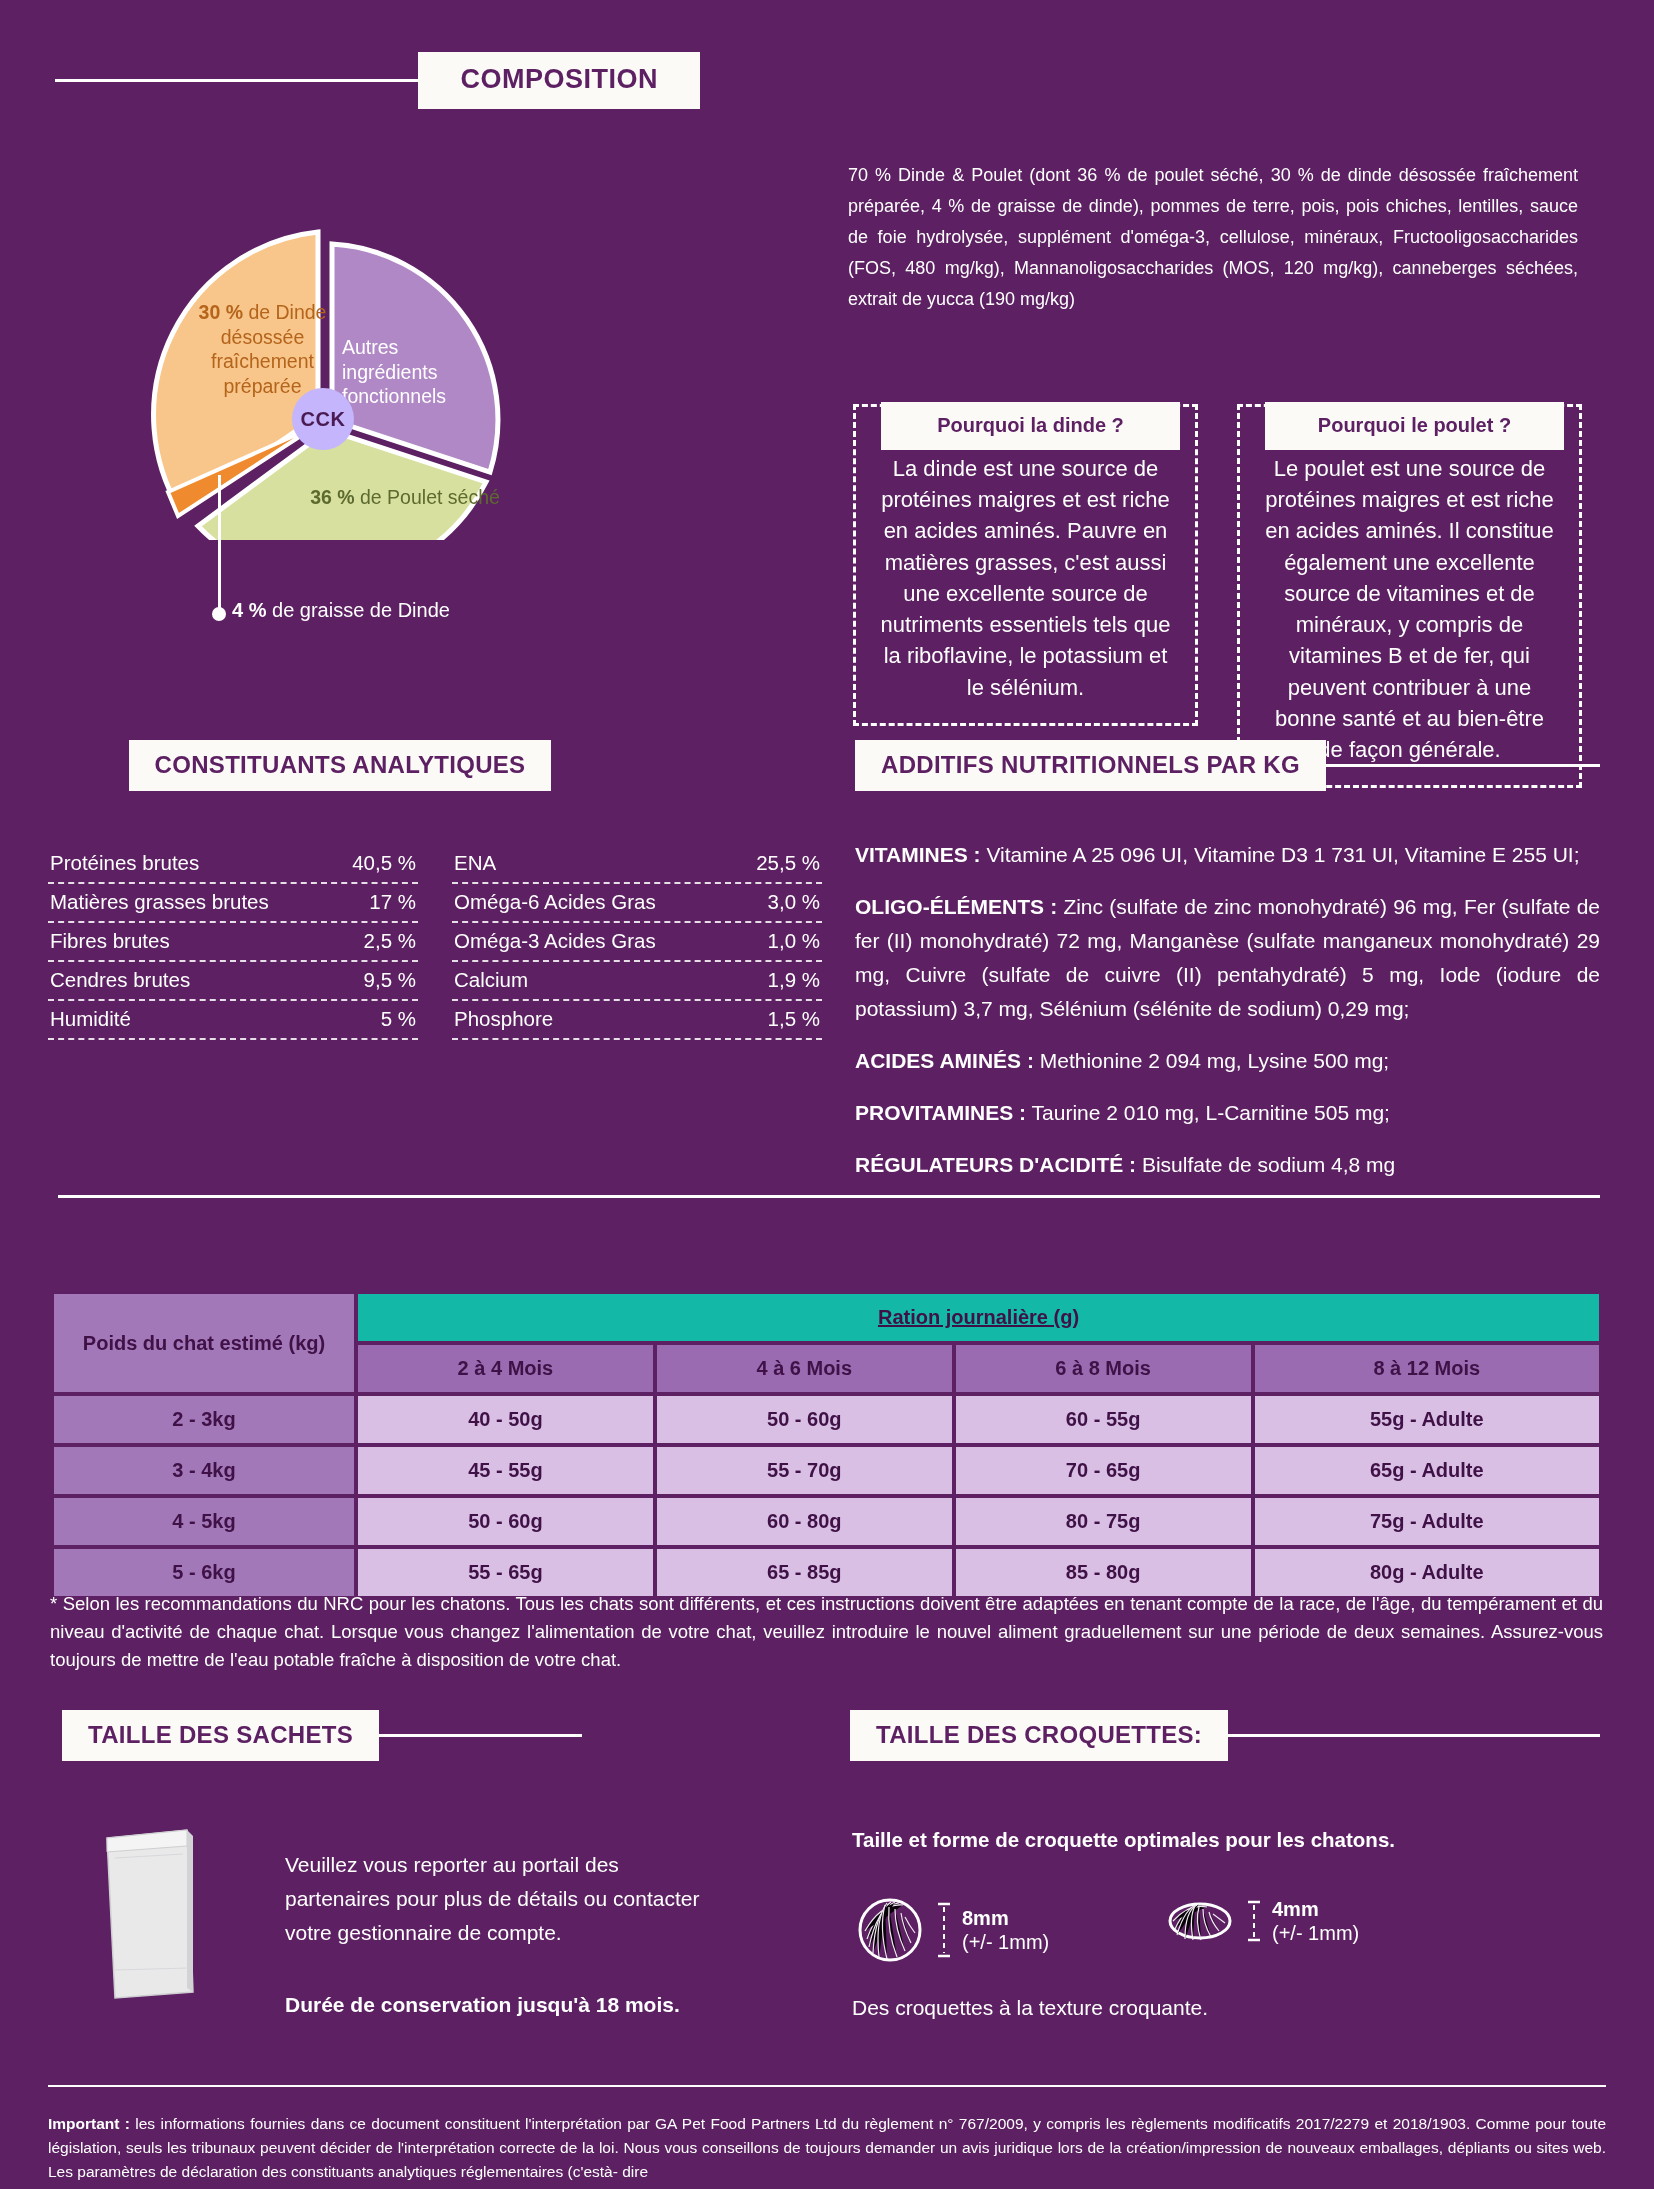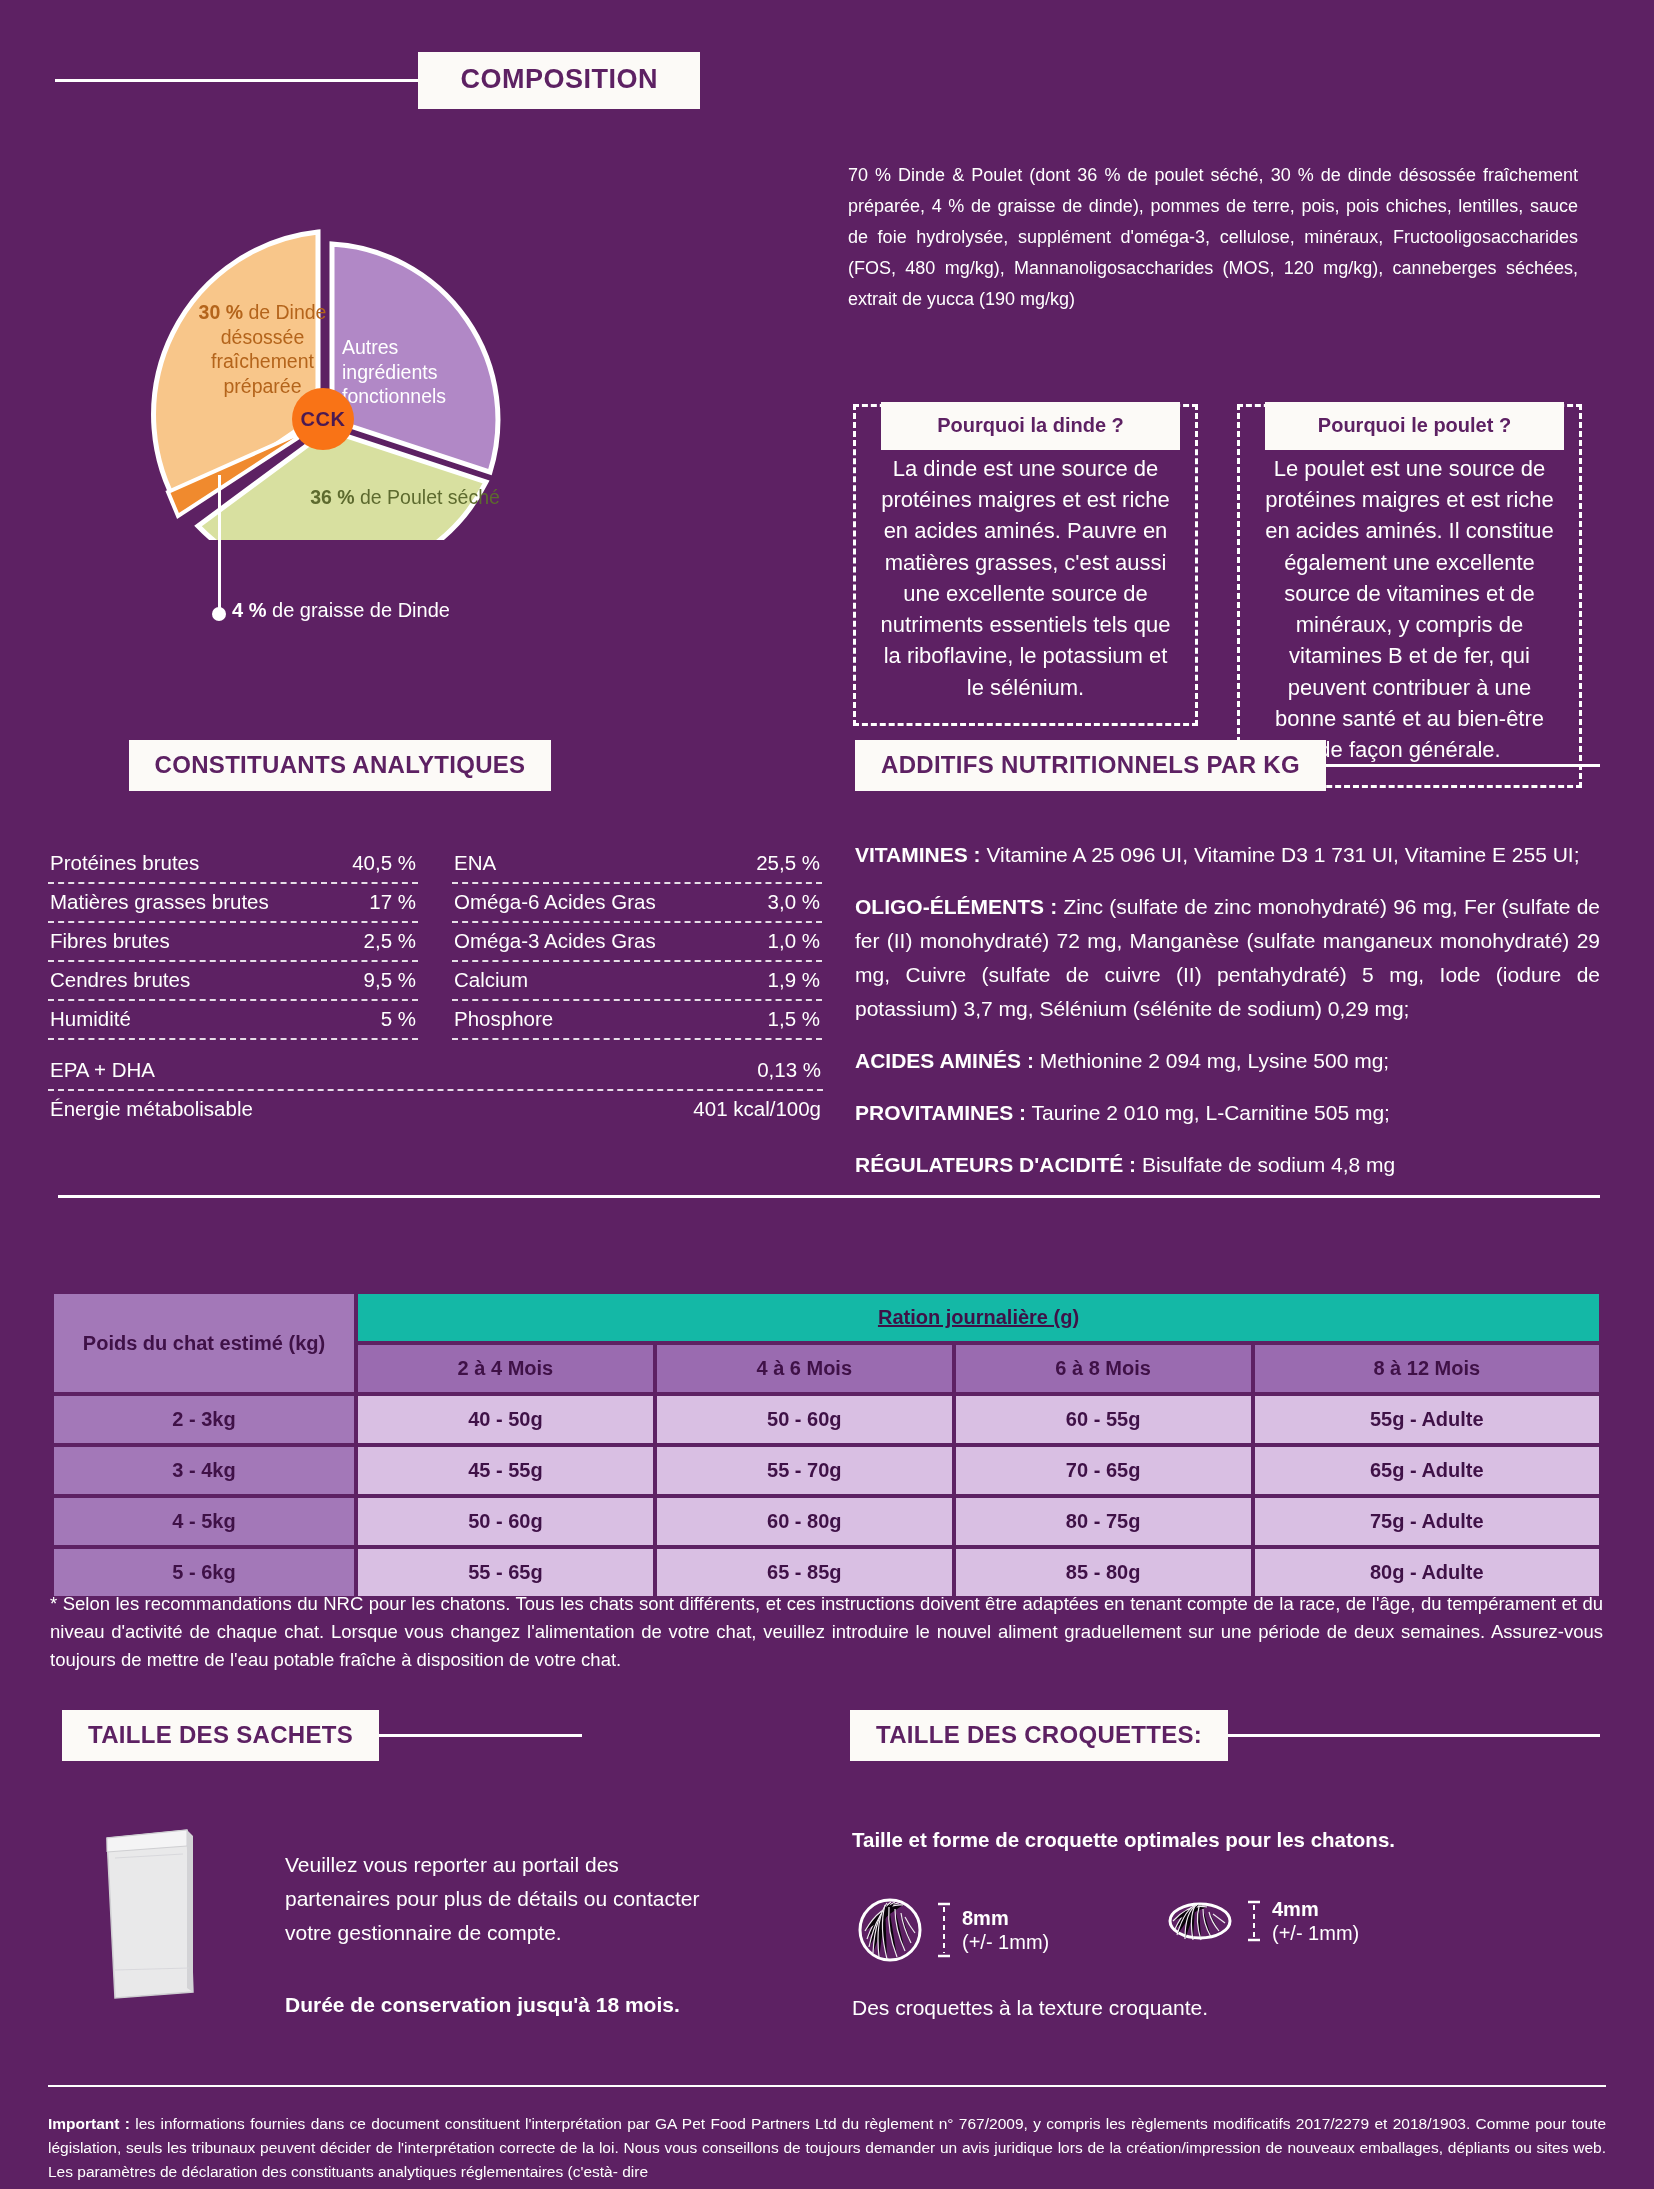--- a/index.html
+++ b/index.html
@@ -43,21 +43,21 @@
   .pie-label {
     position:absolute; text-align:center; line-height:1.26; font-size:19.5px;
   }
   .lbl-turkey { left: 55px; top: 180px; width: 175px; color:#b4641b; }
   .lbl-turkey b { font-weight:bold; }
   .lbl-other { left: 222px; top: 215px; width: 150px; color:#ffffff; text-align:left; font-size:19.5px; }
   .lbl-chicken { left: 185px; top: 365px; width: 200px; color:#5d6a2e; }
   .lbl-chicken b { font-weight:bold; }
   .cck-circle {
     position:absolute; left: 172px; top: 268px; width: 62px; height: 62px;
-    background:#f97316; border-radius:50%; display:flex; align-items:center; justify-content:center;
+    background:#c4b5fd; border-radius:50%; display:flex; align-items:center; justify-content:center;
     color:#4a1a52; font-weight:bold; font-size:20px; letter-spacing:.5px;
   }
   .callout-line { position:absolute; left: 98px; top: 355px; width: 3px; height: 135px; background:#fff; }
   .callout-dot { position:absolute; left: 92px; top: 487px; width: 14px; height: 14px; background:#fff; border-radius:50%; }
   .callout-text { position:absolute; left: 112px; top: 479px; font-size: 20px; white-space:nowrap; }
   .callout-text b { font-weight:bold; }
 
   
   .comp-text {
     position:absolute; left: 848px; top: 160px; width: 730px;
@@ -246,30 +246,20 @@
         <div class="const-row">
           <span class="n">Calcium</span>
           <span class="v">1,9 %</span>
         </div>
         <div class="const-row">
           <span class="n">Phosphore</span>
           <span class="v">1,5 %</span>
         </div>
       </div>
   </div>
-  <div class="const-full" id="const-full">
-      <div class="const-row">
-        <span class="n">EPA + DHA</span>
-        <span class="v">0,13 %</span>
-      </div>
-      <div class="const-row">
-        <span class="n">Énergie métabolisable</span>
-        <span class="v">401 kcal/100g</span>
-      </div>
-    </div>
 
   <div class="additifs" id="additifs-body">
       <p><b>VITAMINES :</b><span> Vitamine A 25 096 UI, Vitamine D3 1 731 UI, Vitamine E 255 UI;</span></p>
       <p><b>OLIGO-ÉLÉMENTS :</b><span> Zinc (sulfate de zinc monohydraté) 96 mg, Fer (sulfate de fer (II) monohydraté) 72 mg, Manganèse (sulfate manganeux monohydraté) 29 mg, Cuivre (sulfate de cuivre (II) pentahydraté) 5 mg, Iode (iodure de potassium) 3,7 mg, Sélénium (sélénite de sodium) 0,29 mg;</span></p>
       <p><b>ACIDES AMINÉS :</b><span> Methionine 2 094 mg, Lysine 500 mg;</span></p>
       <p><b>PROVITAMINES :</b><span> Taurine 2 010 mg, L-Carnitine 505 mg;</span></p>
       <p><b>RÉGULATEURS D'ACIDITÉ :</b><span> Bisulfate de sodium 4,8 mg</span></p>
     </div>
 
   <div class="section-head head-guide head-small">

